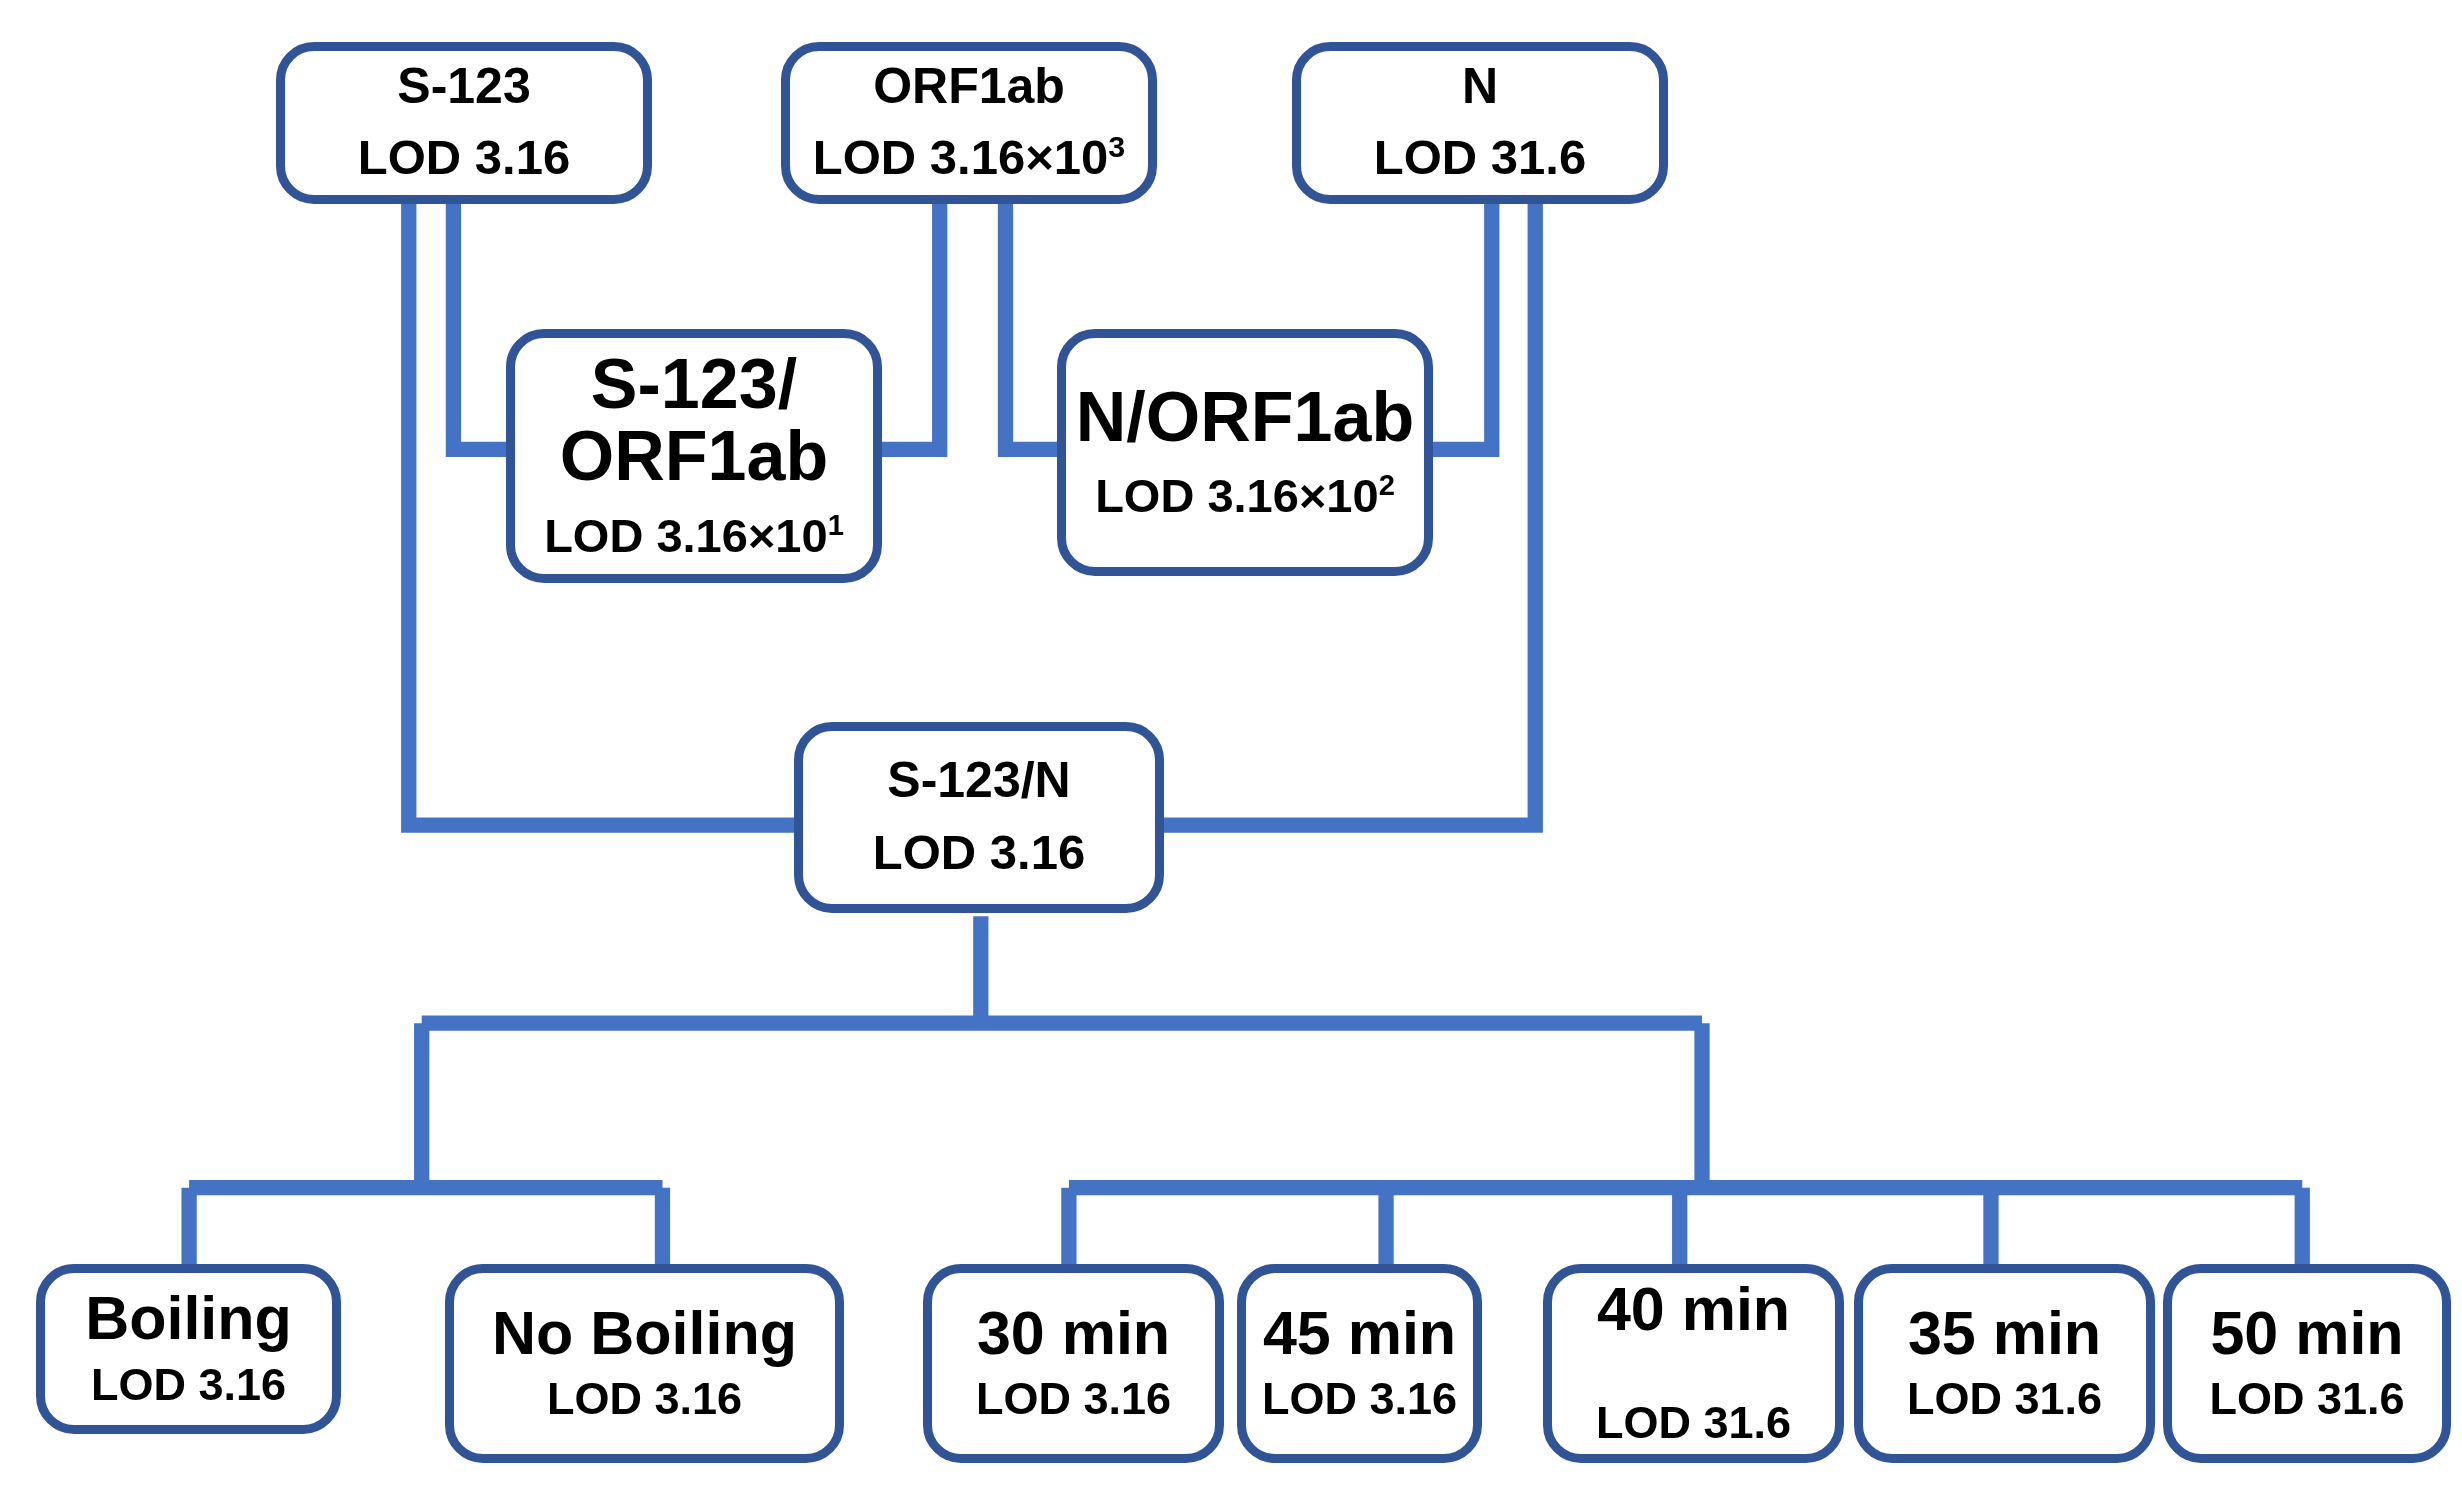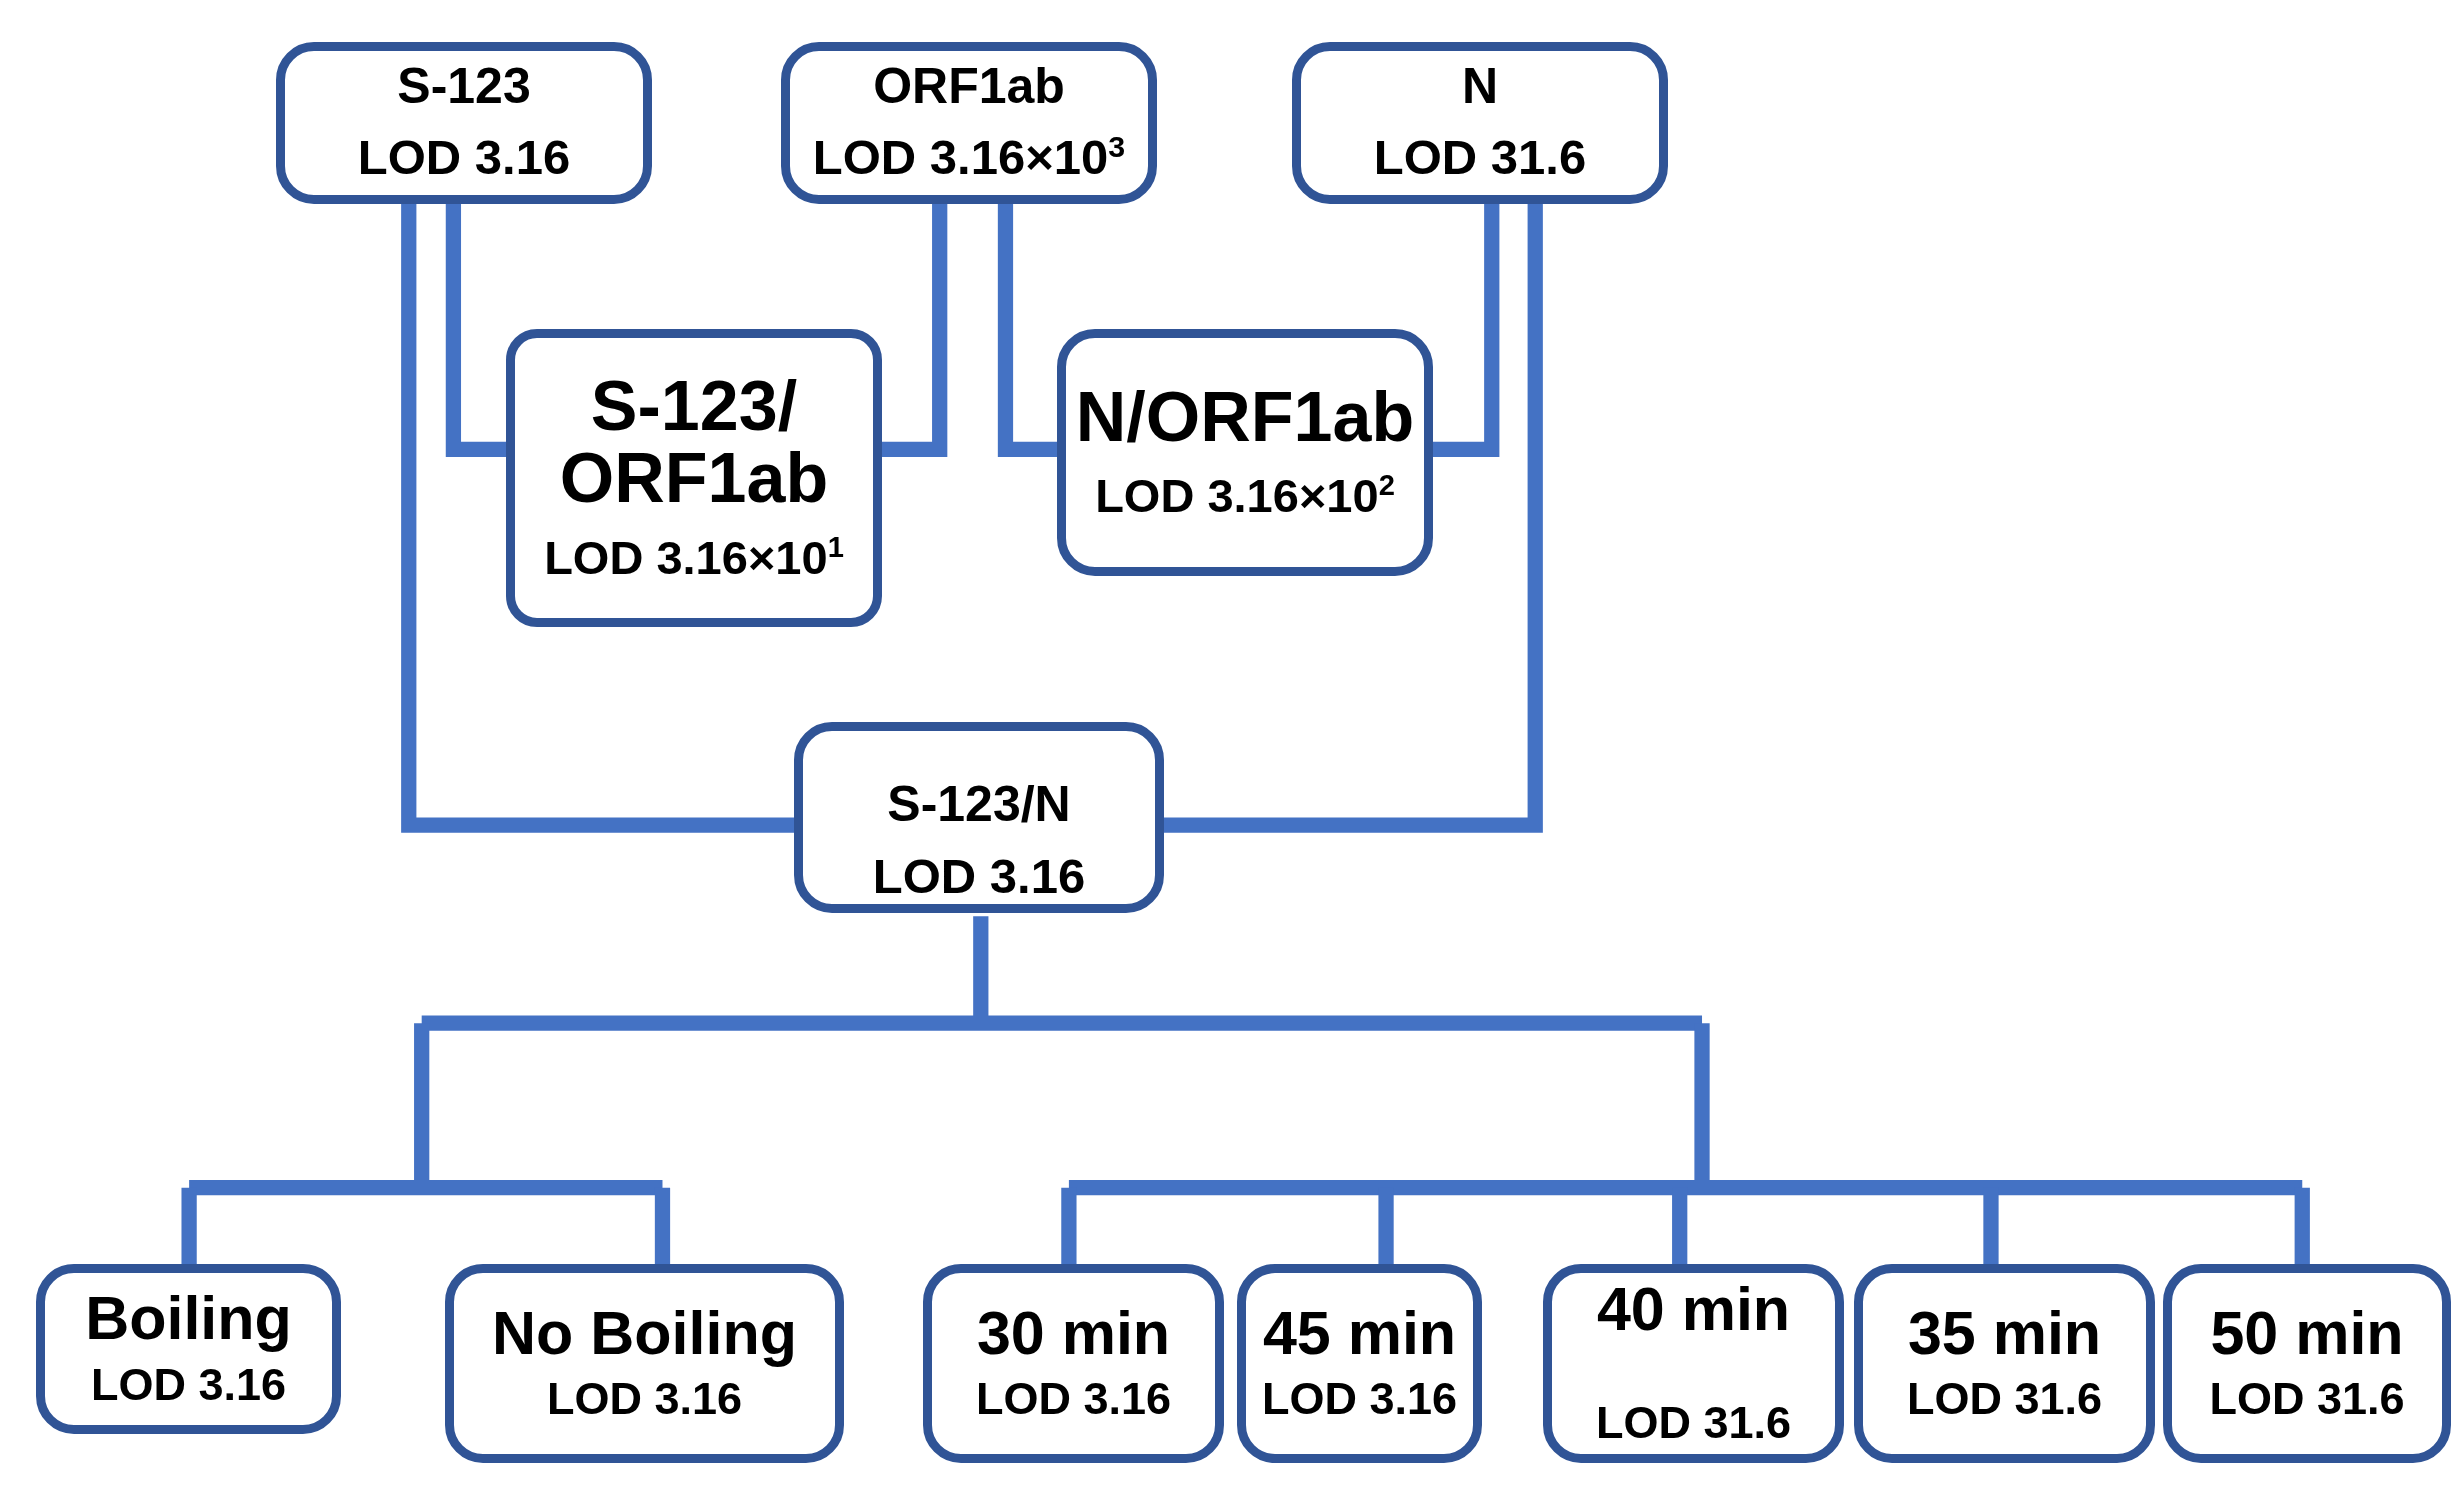--- a/index.html
+++ b/index.html
@@ -95,32 +95,32 @@
   <div class="node big" style="left:781px;top:42px;width:376px;height:162px;">
     <div class="title">ORF1ab</div>
     <div class="lod"><span>LOD 3.16×10</span><sup>3</sup></div>
   </div>
 
   <div class="node big" style="left:1292px;top:42px;width:376px;height:162px;">
     <div class="title">N</div>
     <div class="lod">LOD 31.6</div>
   </div>
 
-  <div class="node mid" style="left:506px;top:329px;width:376px;height:298px;border-radius:31px;">
+  <div class="node mid" style="left:506px;top:329px;width:376px;height:254px;">
     <div class="title">S-123/
 ORF1ab</div>
     <div class="lod"><span>LOD 3.16×10</span><sup>1</sup></div>
   </div>
 
   <div class="node mid" style="left:1057px;top:329px;width:376px;height:247px;">
     <div class="title">N/ORF1ab</div>
     <div class="lod"><span>LOD 3.16×10</span><sup>2</sup></div>
   </div>
 
-  <div class="node big" style="left:794px;top:722px;width:370px;height:191px;justify-content:flex-end;">
+  <div class="node big" style="left:794px;top:722px;width:370px;height:191px;">
     <div class="title">S-123/N</div>
     <div class="lod">LOD 3.16</div>
   </div>
 
   <div class="node leaf" style="left:36px;top:1264px;width:305px;height:170px;">
     <div class="title">Boiling</div>
     <div class="lod">LOD 3.16</div>
   </div>
 
   <div class="node leaf" style="left:445px;top:1264px;width:399px;height:199px;">

